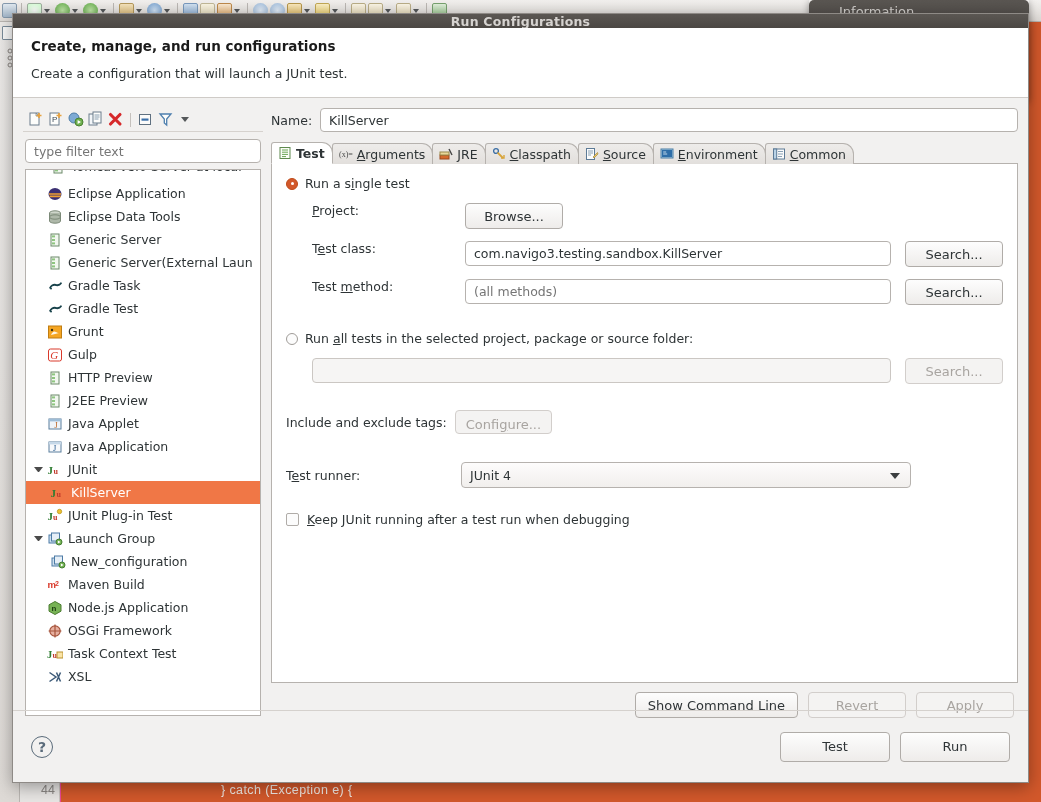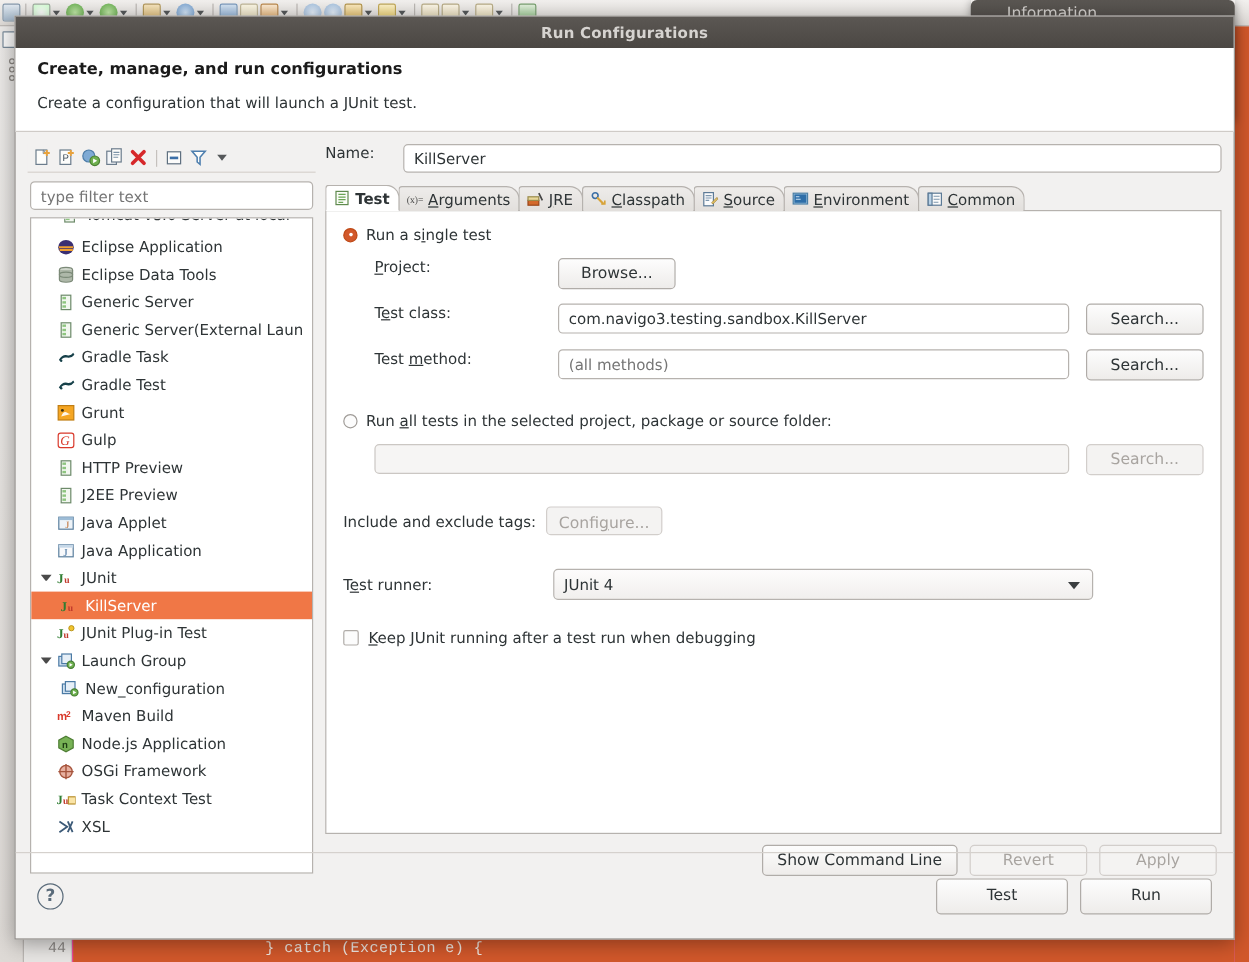--- a/index.html
+++ b/index.html
@@ -37,21 +37,21 @@
     border: 1px solid #7a8b9a; background: #fafafa; border-radius: 1px;
   }
   .lb-dots { width: 10px; height: 20px; margin: 8px auto; display: block; }
   #bg-rightband {
     position: absolute; right: 0; top: 22px; width: 12px; height: 780px;
     background: #d2582b;
   }
   #bg-editor {
     position: absolute; left: 20px; bottom: 0; right: 12px; height: 24px;
     background: #ec4899; overflow: hidden;
-    font-family: Liberation Mono, monospace;
+    font-family: Liberation Sans, sans-serif;
     font-size: 12.5px;
   }
   #bg-editor .gutter {
     position: absolute; left: 0; top: 0; width: 40px; height: 24px;
     background: #e8e6e4; border-right: 1px solid #c9c5c1;
     color: #8b8784; text-align: right; padding-right: 4px; padding-top: 5px;
   }
   #bg-editor .codeline {
     position: absolute; left: 41px; top: 0; right: 0; height: 24px;
     background: #d2582b; color: #f0e8e2; padding-top: 5px; padding-left: 160px;
@@ -94,21 +94,21 @@
   }
 
   
   #dialog {
     position: absolute; left: 12px; top: 13px; width: 1017px; height: 770px;
     background: #f2f1f0;
     border: 1px solid #8e8a86;
     box-shadow: 0 4px 16px rgba(0,0,0,.35);
   }
   #titlebar {
-    height: 26px; background: linear-gradient(#5b5753, #4b4743);
+    height: 14px; background: linear-gradient(#5b5753, #4b4743);
     display: flex; align-items: center; justify-content: center;
     position: relative;
   }
   #titlebar-text {
     color: #d6d3d0; font-size: 12.5px; font-weight: bold;
     letter-spacing: .2px;
   }
   #header {
     background: #ffffff; height: 70px; padding: 10px 18px 0 18px;
     border-bottom: 1px solid #cfcbc7; position: relative;
@@ -160,21 +160,21 @@
     width: 0; height: 0; border-left: 4.5px solid transparent;
     border-right: 4.5px solid transparent; border-top: 5px solid #4a4a4a;
     margin-right: 4px; margin-left: 2px; flex: 0 0 9px;
   }
   #filter-status {
     padding: 6px 4px 4px 6px; font-size: 12.5px; color: #2e3436;
   }
 
   
   #right { flex: 1; display: flex; flex-direction: column; }
-  #name-row { display: flex; gap: 24px; margin-bottom: 10px; }
+  #name-row { display: flex; align-items: center; gap: 8px; margin-bottom: 10px; }
   #name-label { font-size: 12.5px; }
   #name-field {
     flex: 1; height: 24px; border: 1px solid #b6b2ae; border-radius: 4px;
     background: #fff; padding: 0 8px; font-size: 12.5px; line-height: 22px;
     font-family: inherit; color: #2e3436; outline: none;
   }
   #tabs { display: flex; align-items: flex-end; height: 22px; position: relative; z-index: 2; }
   .tab {
     height: 21px; display: flex; align-items: center; gap: 4px;
     padding: 0 7px 0 6px; font-size: 12.5px;

